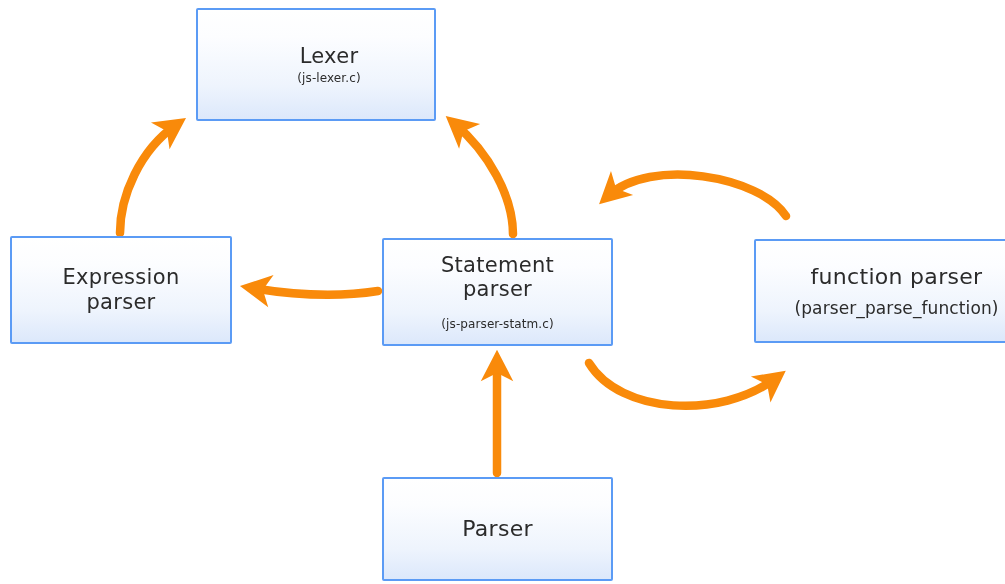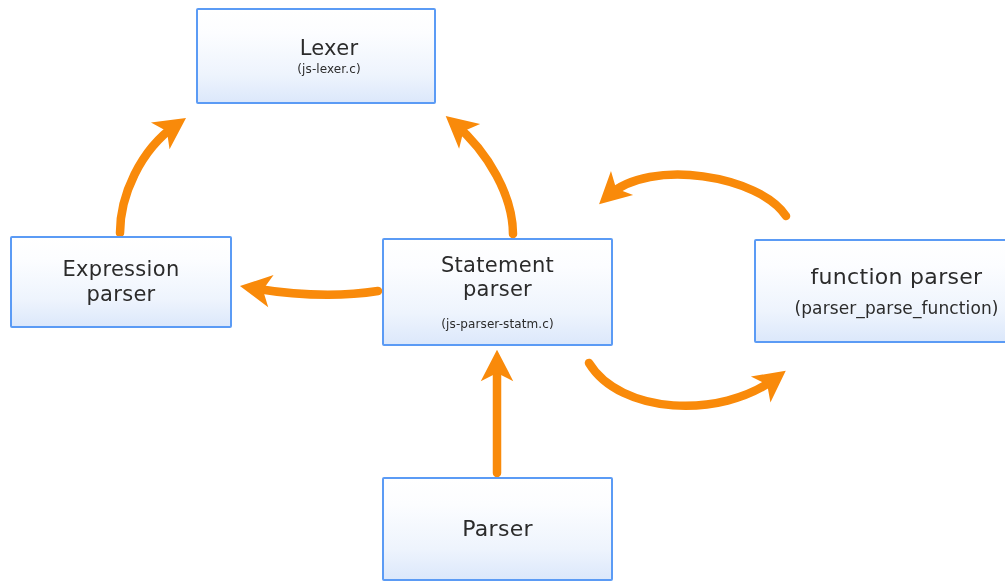--- a/index.html
+++ b/index.html
@@ -43,22 +43,22 @@
   .node .title {
     font-size: 21px;
     letter-spacing: 0.3px;
     white-space: pre-line;
   }
   .node .sub {
     font-size: 12px;
     letter-spacing: 0.1px;
     margin-top: 2px;
   }
-  #node-lexer  { left: 196px; top: 8px;   width: 240px; height: 96px; padding-left: 26px; }
-  #node-expr   { left: 10px;  top: 236px; width: 222px; height: 92px; }
+  #node-lexer  { left: 196px; top: 8px;   width: 240px; height: 113px; padding-left: 26px; }
+  #node-expr   { left: 10px;  top: 236px; width: 222px; height: 108px; }
   #node-statm  { left: 382px; top: 238px; width: 231px; height: 108px; gap: 13px; }
   #node-func   { left: 754px; top: 239px; width: 285px; height: 104px; }
   #node-parser { left: 382px; top: 477px; width: 231px; height: 104px; }
   #node-func .title { font-size: 22px; }
   #node-func .sub   { font-size: 17px; margin-top: 8px; }
   #node-parser .title { font-size: 22px; }
   #node-parser .sub   { font-size: 17px; }
 </style>
 </head>
 <body>

